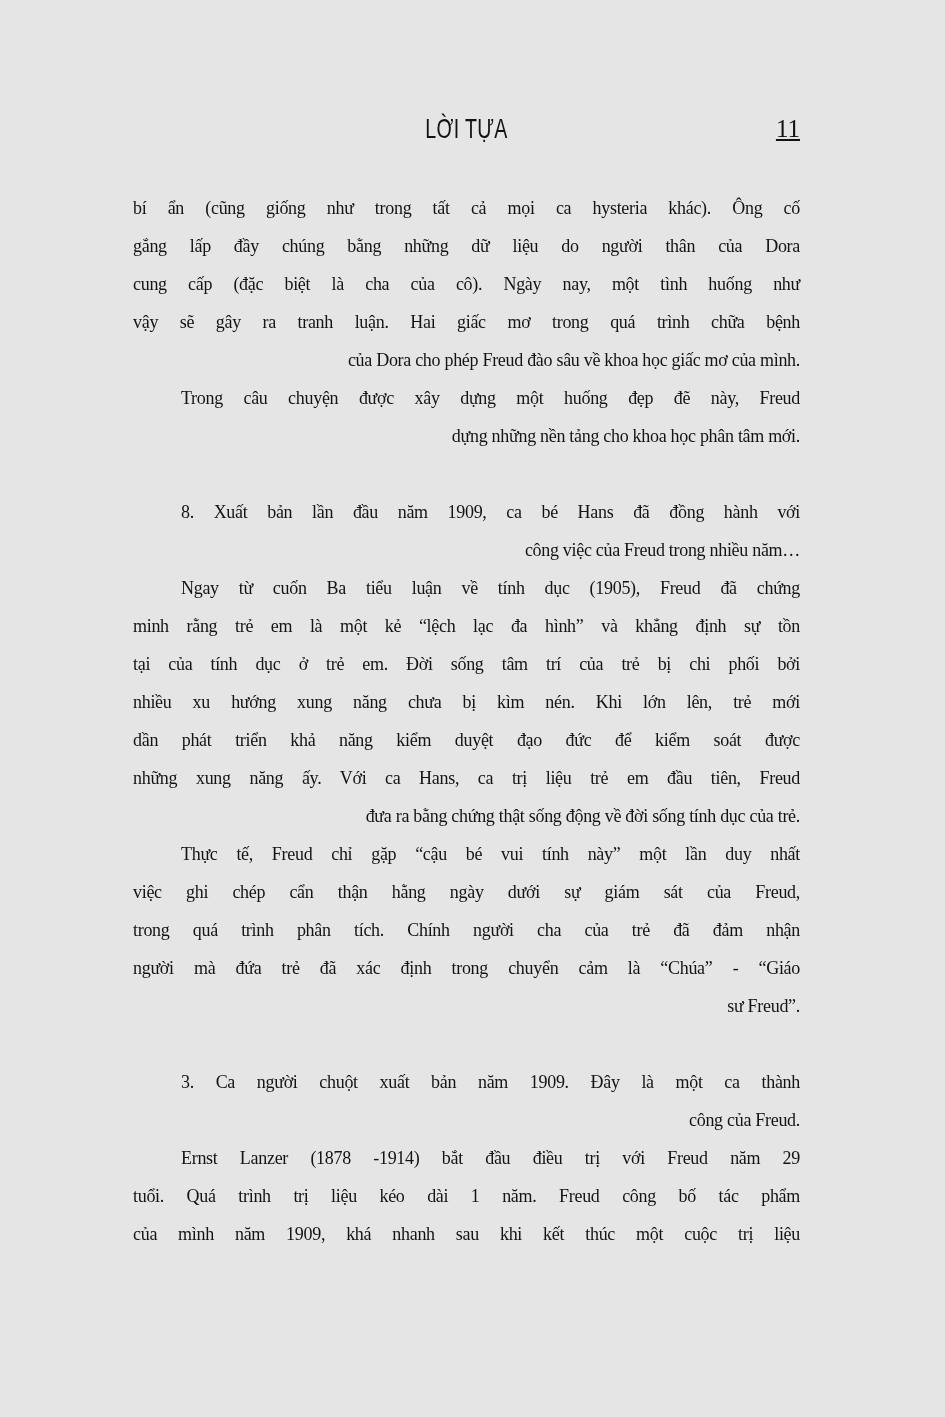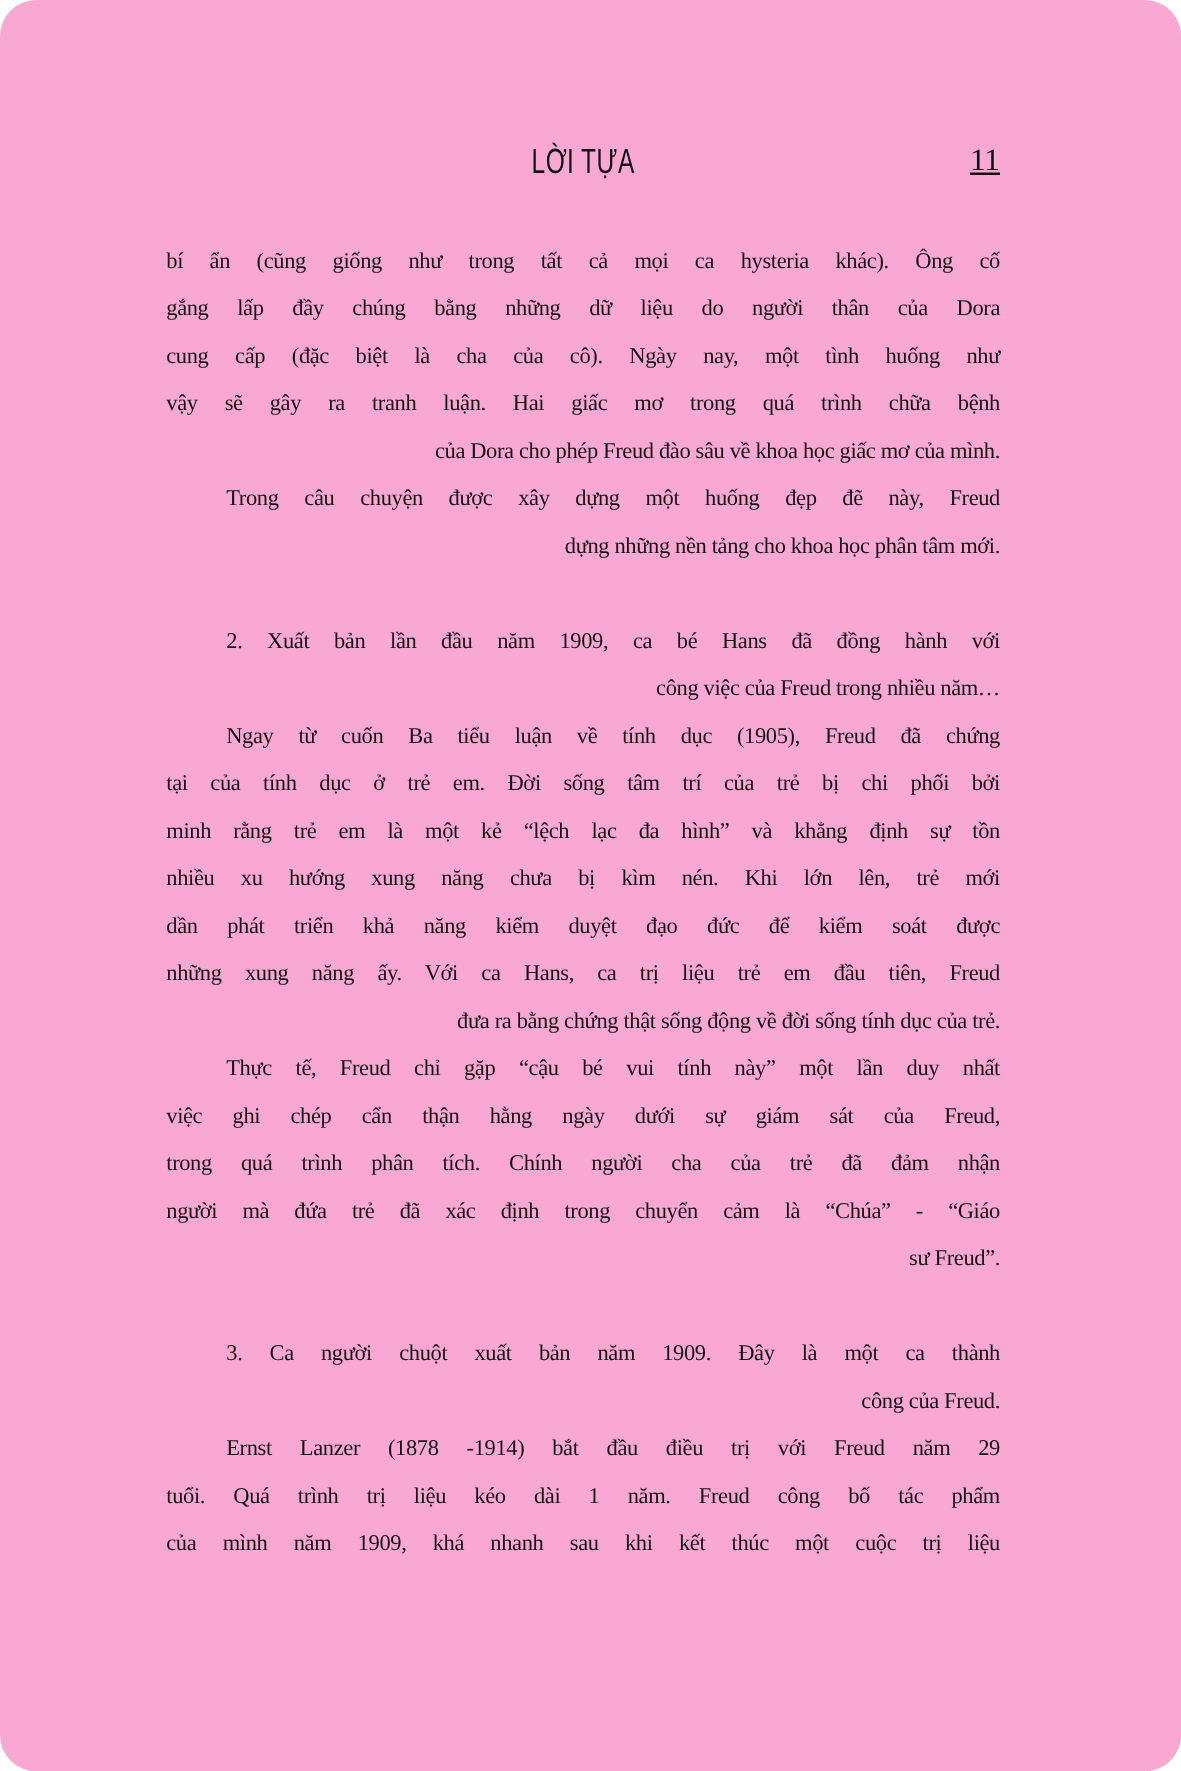--- a/index.html
+++ b/index.html
@@ -6,22 +6,21 @@
   body {
     width: 945px; height: 1417px;
     background: #ffffff;
     position: relative;
     font-family: "Liberation Serif", "DejaVu Serif", serif;
     color: #161616;
     overflow: hidden;
   }
   .page {
     position: absolute; inset: 0;
-    background: #f9a8d4;
-    border-radius: 29px;
+    background: #e5e5e5;
   }
   .running-head {
     position: absolute;
     top: 112px; left: 133px; width: 667px; height: 34px;
     line-height: 34px;
   }
   .head-title {
     position: absolute; left: 0; right: 0; top: 0;
     text-align: center;
     font-family: "Liberation Sans", "DejaVu Sans", sans-serif;
@@ -67,27 +66,27 @@
         <div class="line j">cung cấp (đặc biệt là cha của cô). Ngày nay, một tình huống như</div>
         <div class="line j">vậy sẽ gây ra tranh luận. Hai giấc mơ trong quá trình chữa bệnh</div>
         <div class="line">của Dora cho phép Freud đào sâu về khoa học giấc mơ của mình.</div>
       </div>
       <div class="paragraph">
         <div class="line j indent">Trong câu chuyện được xây dựng một huống đẹp đẽ này, Freud</div>
         <div class="line">dựng những nền tảng cho khoa học phân tâm mới.</div>
       </div>
       <div class="gap"></div>
       <div class="paragraph">
-        <div class="line j indent">2. Xuất bản lần đầu năm 1909, ca bé Hans đã đồng hành với</div>
+        <div class="line j indent">8. Xuất bản lần đầu năm 1909, ca bé Hans đã đồng hành với</div>
         <div class="line">công việc của Freud trong nhiều năm…</div>
       </div>
       <div class="paragraph">
         <div class="line j indent">Ngay từ cuốn Ba tiểu luận về tính dục (1905), Freud đã chứng</div>
+        <div class="line j">minh rằng trẻ em là một kẻ “lệch lạc đa hình” và khẳng định sự tồn</div>
         <div class="line j">tại của tính dục ở trẻ em. Đời sống tâm trí của trẻ bị chi phối bởi</div>
-        <div class="line j">minh rằng trẻ em là một kẻ “lệch lạc đa hình” và khẳng định sự tồn</div>
         <div class="line j">nhiều xu hướng xung năng chưa bị kìm nén. Khi lớn lên, trẻ mới</div>
         <div class="line j">dần phát triển khả năng kiểm duyệt đạo đức để kiểm soát được</div>
         <div class="line j">những xung năng ấy. Với ca Hans, ca trị liệu trẻ em đầu tiên, Freud</div>
         <div class="line">đưa ra bằng chứng thật sống động về đời sống tính dục của trẻ.</div>
       </div>
       <div class="paragraph">
         <div class="line j indent">Thực tế, Freud chỉ gặp “cậu bé vui tính này” một lần duy nhất</div>
         <div class="line j">việc ghi chép cẩn thận hằng ngày dưới sự giám sát của Freud,</div>
         <div class="line j">trong quá trình phân tích. Chính người cha của trẻ đã đảm nhận</div>
         <div class="line j">người mà đứa trẻ đã xác định trong chuyển cảm là “Chúa” - “Giáo</div>

